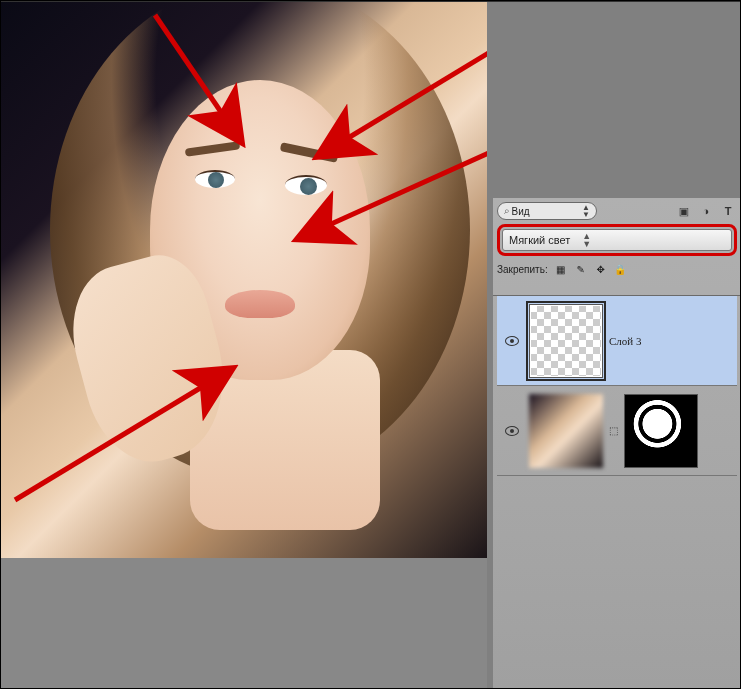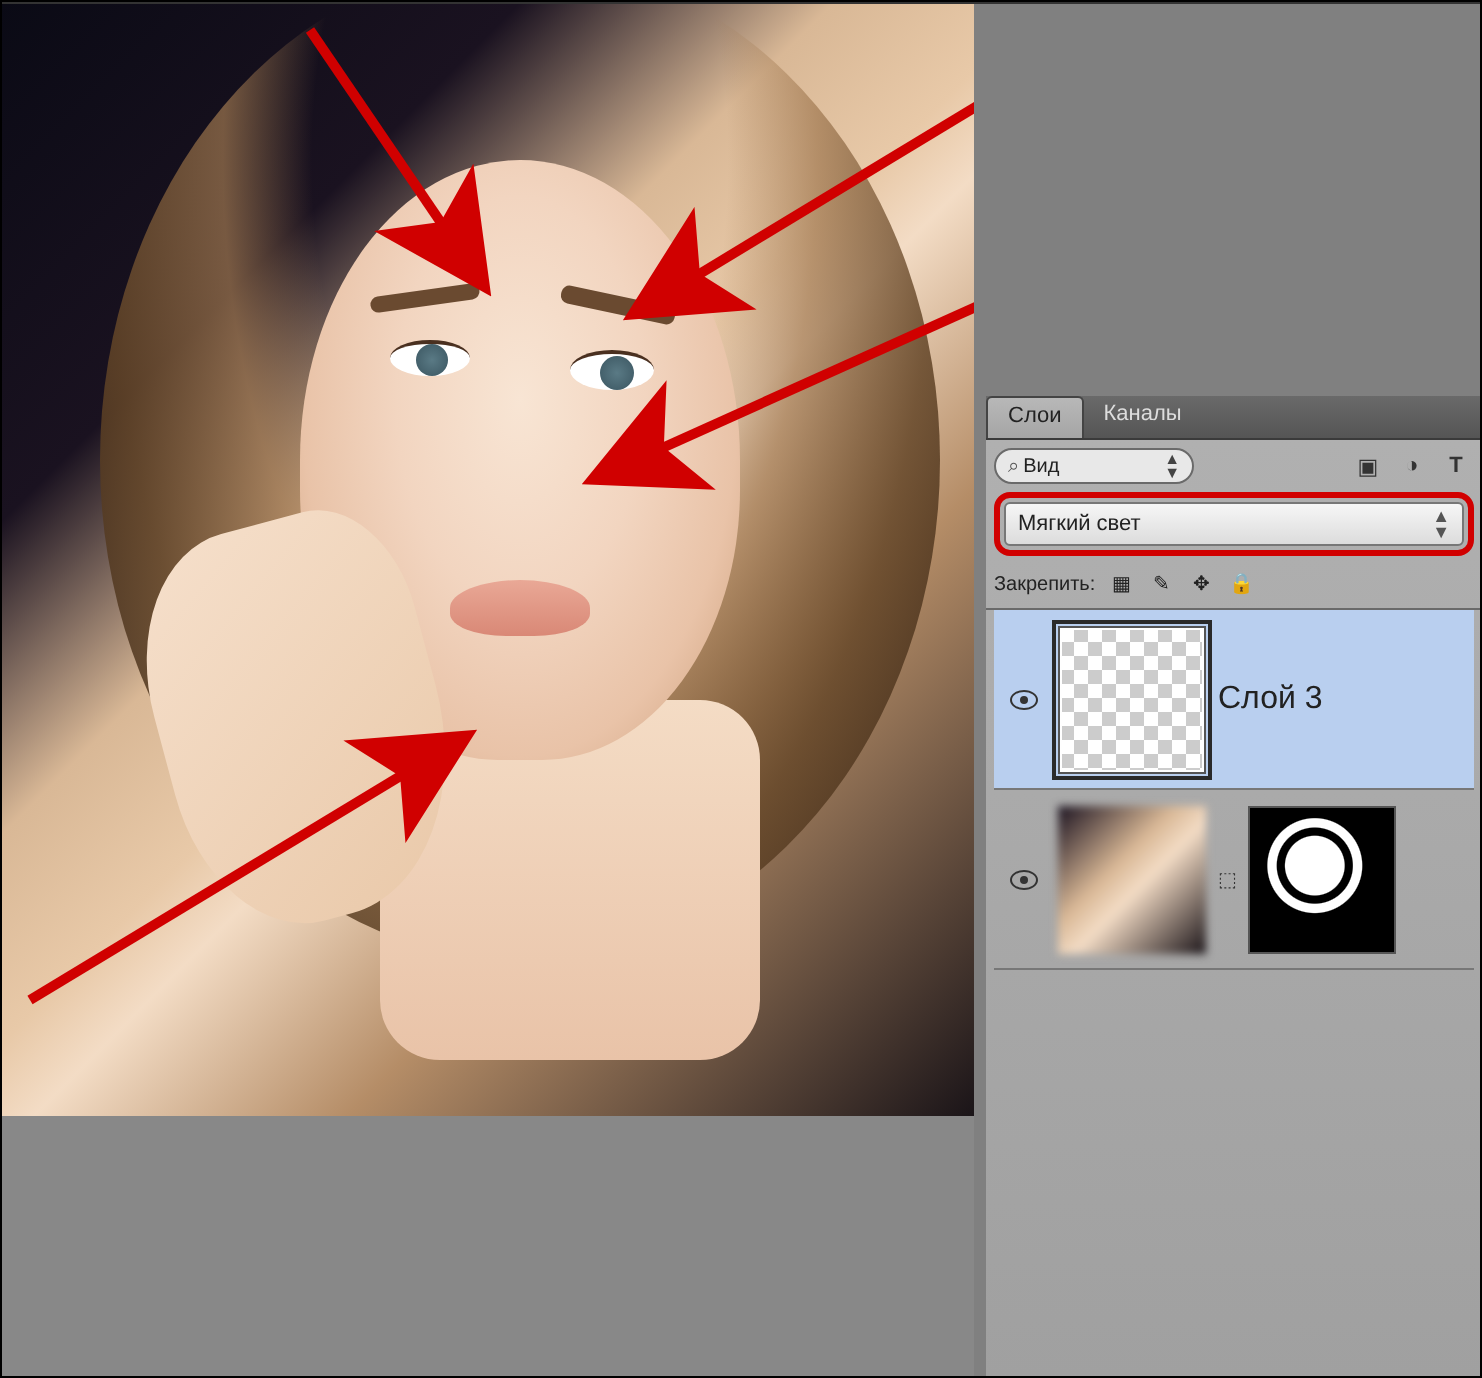--- a/index.html
+++ b/index.html
@@ -124,26 +124,26 @@
   }
   .blend-select {
     width: 100%;
     height: 22px;
     background: linear-gradient(#f6f6f6,#dcdcdc);
     border: 1px solid #777;
     border-radius: 3px;
     padding: 0 6px;
     display: flex;
     align-items: center;
-    justify-content: space-between;
     font-size: 11px;
     color: #222;
-  }
-
-  .lock-row { display:flex; align-items:center; gap:6px; font-size:10px; color:#222; padding:2px 0 6px;}
+    gap: 12px;
+  }
+
+  .lock-row { display:flex; align-items:center; gap:6px; font-size:10px; color:#222; padding:2px 0 20px;}
   .lock-row .icn { width:14px; text-align:center; }
   .sep { height:1px; background:#6a6a6a; margin:0 -4px 0;}
 
   .layer-list { display:flex; flex-direction:column; }
   .layer {
     display:flex;
     align-items:center;
     height:90px;
     border-bottom:1px solid #777;
     padding:4px;
@@ -168,21 +168,21 @@
   .thumb-mask {
     width:74px; height:74px;
     background: radial-gradient(circle at 45% 40%, #fff 25%, #000 26% 32%, #fff 33% 40%, #000 41% 100%);
     border:1px solid #555;
   }
   .thumb-img2 {
     width:74px; height:74px;
     background: linear-gradient(135deg,#1a1220,#d9b896 40%,#f3dcc5 55%,#1a1418);
   }
   .link-icn { font-size:10px; color:#333;}
-  .layer-name { font-size:16px; color:#222; flex:1;}
+  .layer-name { font-size:11px; color:#222; flex:1;font-family:Liberation Serif, serif;}
   .panel-border { position:absolute; left:0; top:0; width:741px; height:689px; box-shadow: inset 0 0 0 1px #000, inset 0 2px 0 #333; pointer-events:none;}
 </style>
 </head>
 <body>
 
 <div class="canvas-area">
   <div class="main-image">
     <div class="hair"></div>
     <div class="neck"></div>
     <div class="face"></div>
@@ -202,24 +202,20 @@
       </marker>
     </defs>
     <line x1="155" y1="15" x2="240" y2="140" stroke="#d00000" stroke-width="5" marker-end="url(#ah)"></line>
     <line x1="510" y1="40" x2="320" y2="155" stroke="#d00000" stroke-width="5" marker-end="url(#ah)"></line>
     <line x1="540" y1="130" x2="300" y2="238" stroke="#d00000" stroke-width="5" marker-end="url(#ah)"></line>
     <line x1="15" y1="500" x2="230" y2="370" stroke="#d00000" stroke-width="5" marker-end="url(#ah)"></line>
   </svg>
 </div>
 
 <div class="panel">
-  <div class="tabs">
-    <div class="tab active">Слои</div>
-    <div class="tab">Каналы</div>
-  </div>
   <div class="panel-body">
     <div class="row">
       <div class="search-box">
         <span class="icon">⌕</span>
         <span class="label">Вид</span>
         <span class="stepper">▲<br>▼</span>
       </div>
       <div style="flex:1"></div>
       <span class="icon-btn">▣</span>
       <span class="icon-btn">◑</span>

